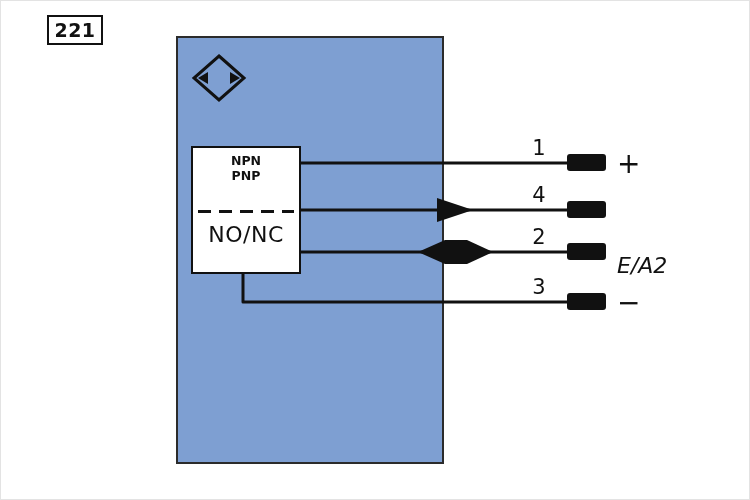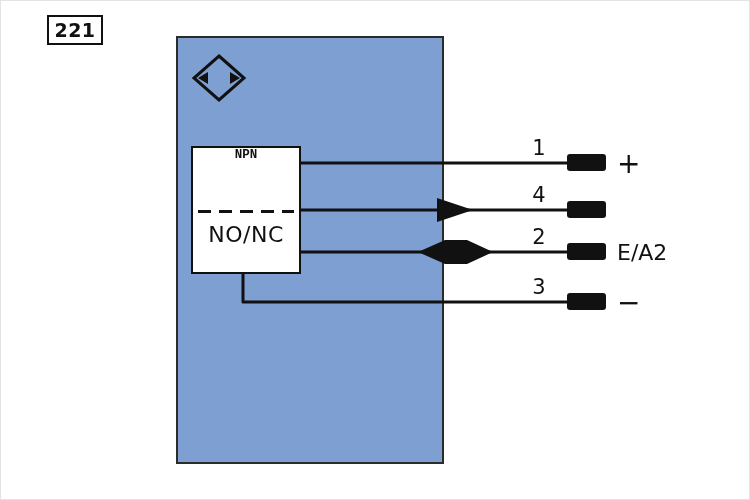--- a/index.html
+++ b/index.html
@@ -16,21 +16,21 @@
   }
   .sensor-body{
     position:absolute;left:175px;top:35px;width:268px;height:428px;
     background:#7e9fd2;border:2.5px solid #2b2b2b;box-sizing:border-box;
   }
   .diamond-icon{position:absolute;left:190px;top:52px;width:56px;height:50px;}
   .switch-block{
     position:absolute;left:190px;top:145px;width:110px;height:128px;
     background:#ffffff;border:2.5px solid #111;box-sizing:border-box;
   }
-  .types{font-family:Liberation Mono, monospace;}
+  .types{margin-top:6px;}
   .out-type{text-align:center;font-weight:bold;font-size:12.5px;line-height:14.5px;}
   .dashed-div{
     position:absolute;left:5px;right:5px;top:62px;height:3px;
     background:repeating-linear-gradient(90deg,#111 0 13px,transparent 13px 21px);
   }
   .nonc{
     position:absolute;left:0;right:0;top:74px;text-align:center;
     font-size:22px;font-weight:400;letter-spacing:0.5px;
   }
   svg.wires{position:absolute;left:0;top:0;}
@@ -71,41 +71,42 @@
     <line x1="300" y1="209" x2="566" y2="209" stroke="#111" stroke-width="3"></line>
     <polygon points="436,197 472,209 436,221" fill="#111"></polygon>
     <line x1="300" y1="251" x2="566" y2="251" stroke="#111" stroke-width="3"></line>
     <polygon points="417,251 444,239 466,239 492,251 466,263 444,263" fill="#111"></polygon>
     <polyline points="242,272 242,301 566,301" fill="none" stroke="#111" stroke-width="3" stroke-linejoin="round"></polyline>
   </svg>
 
   <div class="switch-block">
     <div class="types">
       <div class="out-type">NPN</div>
+      <div class="out-type">PNP</div>
     </div>
     <div class="dashed-div"></div>
     <div class="nonc">NO/NC</div>
   </div>
 
   <div class="pin-label" style="left:521px;top:135px;">1</div>
   <div class="pin-label" style="left:521px;top:182px;">4</div>
   <div class="pin-label" style="left:521px;top:224px;">2</div>
   <div class="pin-label" style="left:521px;top:274px;">3</div>
 
   <div class="terminal" style="top:153px;"></div>
   <div class="terminal" style="top:200px;"></div>
   <div class="terminal" style="top:242px;"></div>
   <div class="terminal" style="top:292px;"></div>
 
   <div class="term-label sign" style="top:148px;">
     <span>+</span>
   </div>
 
 
-  <div class="term-label" style="top:237px;">
+  <div class="term-label" style="top:250px;font-style:italic;">
     <span>E/A2</span>
   </div>
 
   <div class="term-label sign" style="top:287px;">
     <span>−</span>
   </div>
 
 </div>
 
 </body></html>

